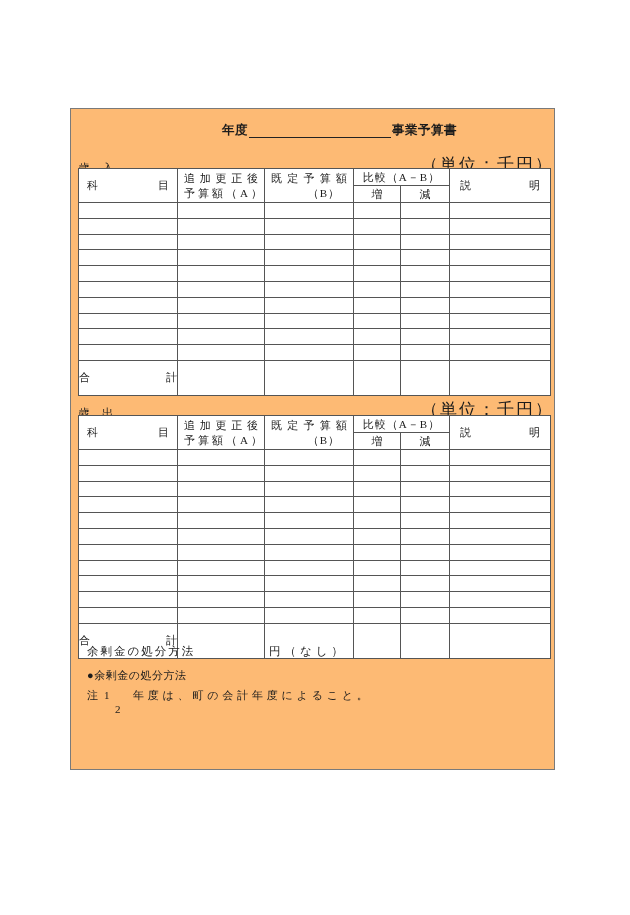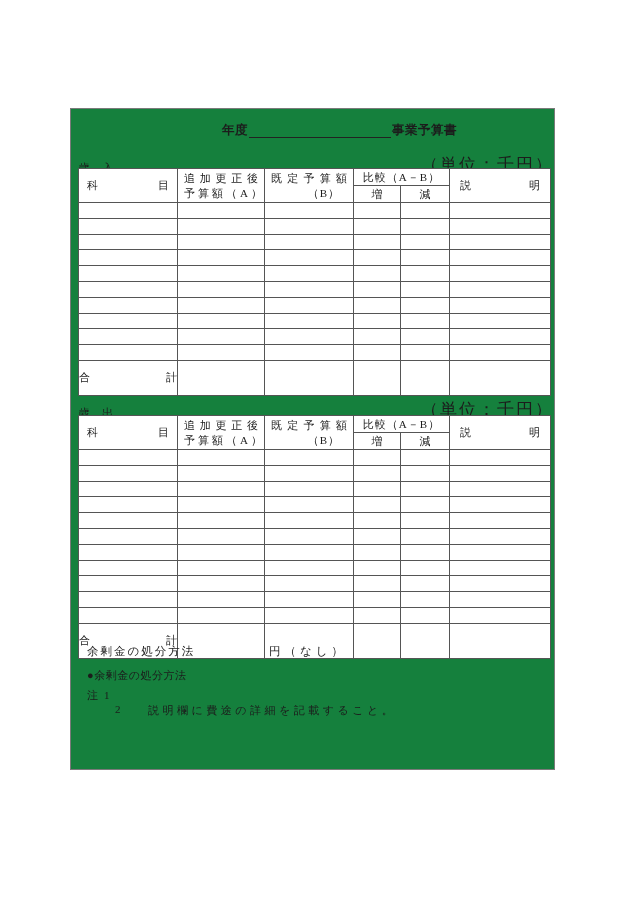--- a/index.html
+++ b/index.html
@@ -19,21 +19,21 @@
     overflow: hidden;
   }
   .sheet {
     position: absolute;
     left: 70px;
     top: 108px;
     width: 485px;
     height: 662px;
     box-sizing: border-box;
     border: 1px solid #7a7a7a;
-    background: #15803d;
+    background: #fdba74;
   }
   
   .title-row {
     position: absolute;
     top: 13px;
     left: 151px;
     display: flex;
     align-items: flex-end;
     font-weight: bold;
     font-size: 12.5px;
@@ -385,17 +385,17 @@
           <td></td>
           <td></td>
         </tr>
       </tfoot>
     </table>
 
     <span class="abs" id="balance-label">余剰金の処分方法</span>
     <span class="abs" id="balance-suffix">円（なし）</span>
     <span class="abs" id="surplus-heading">●余剰金の処分方法</span>
     <span class="abs" id="note1-label">注1</span>
+    <span class="abs" id="note1-text">年度は、町の会計年度によること。</span>
     <span class="abs" id="note2-label">2</span>
-    <span class="abs" id="note2-text">説明欄に費途の詳細を記載すること。</span>
 
   </div>
 </div>
 
 </body></html>

